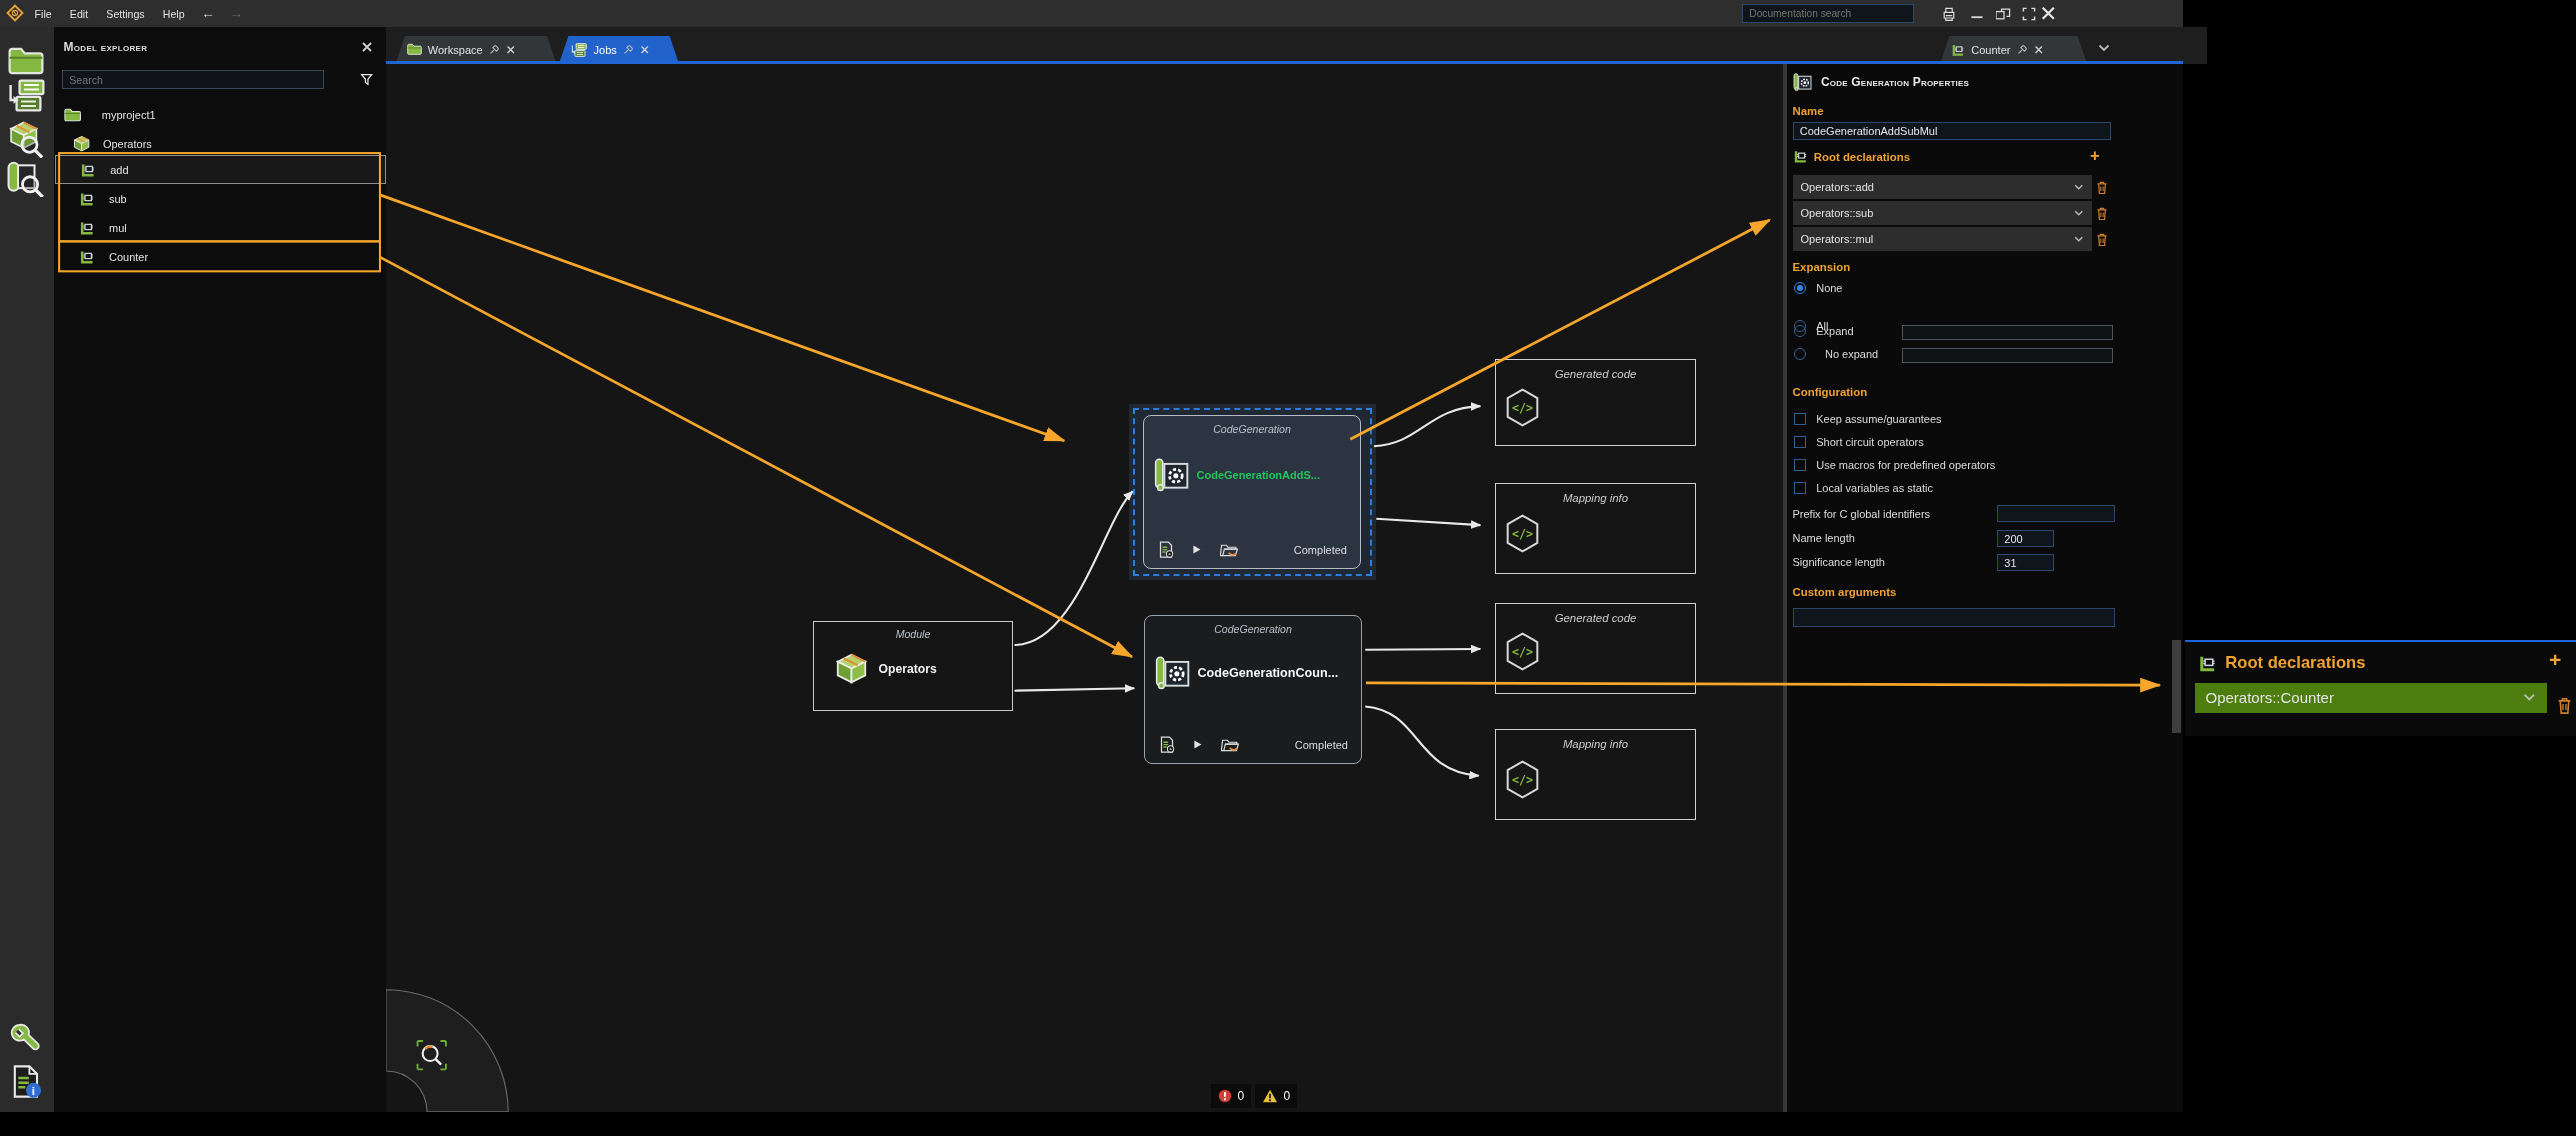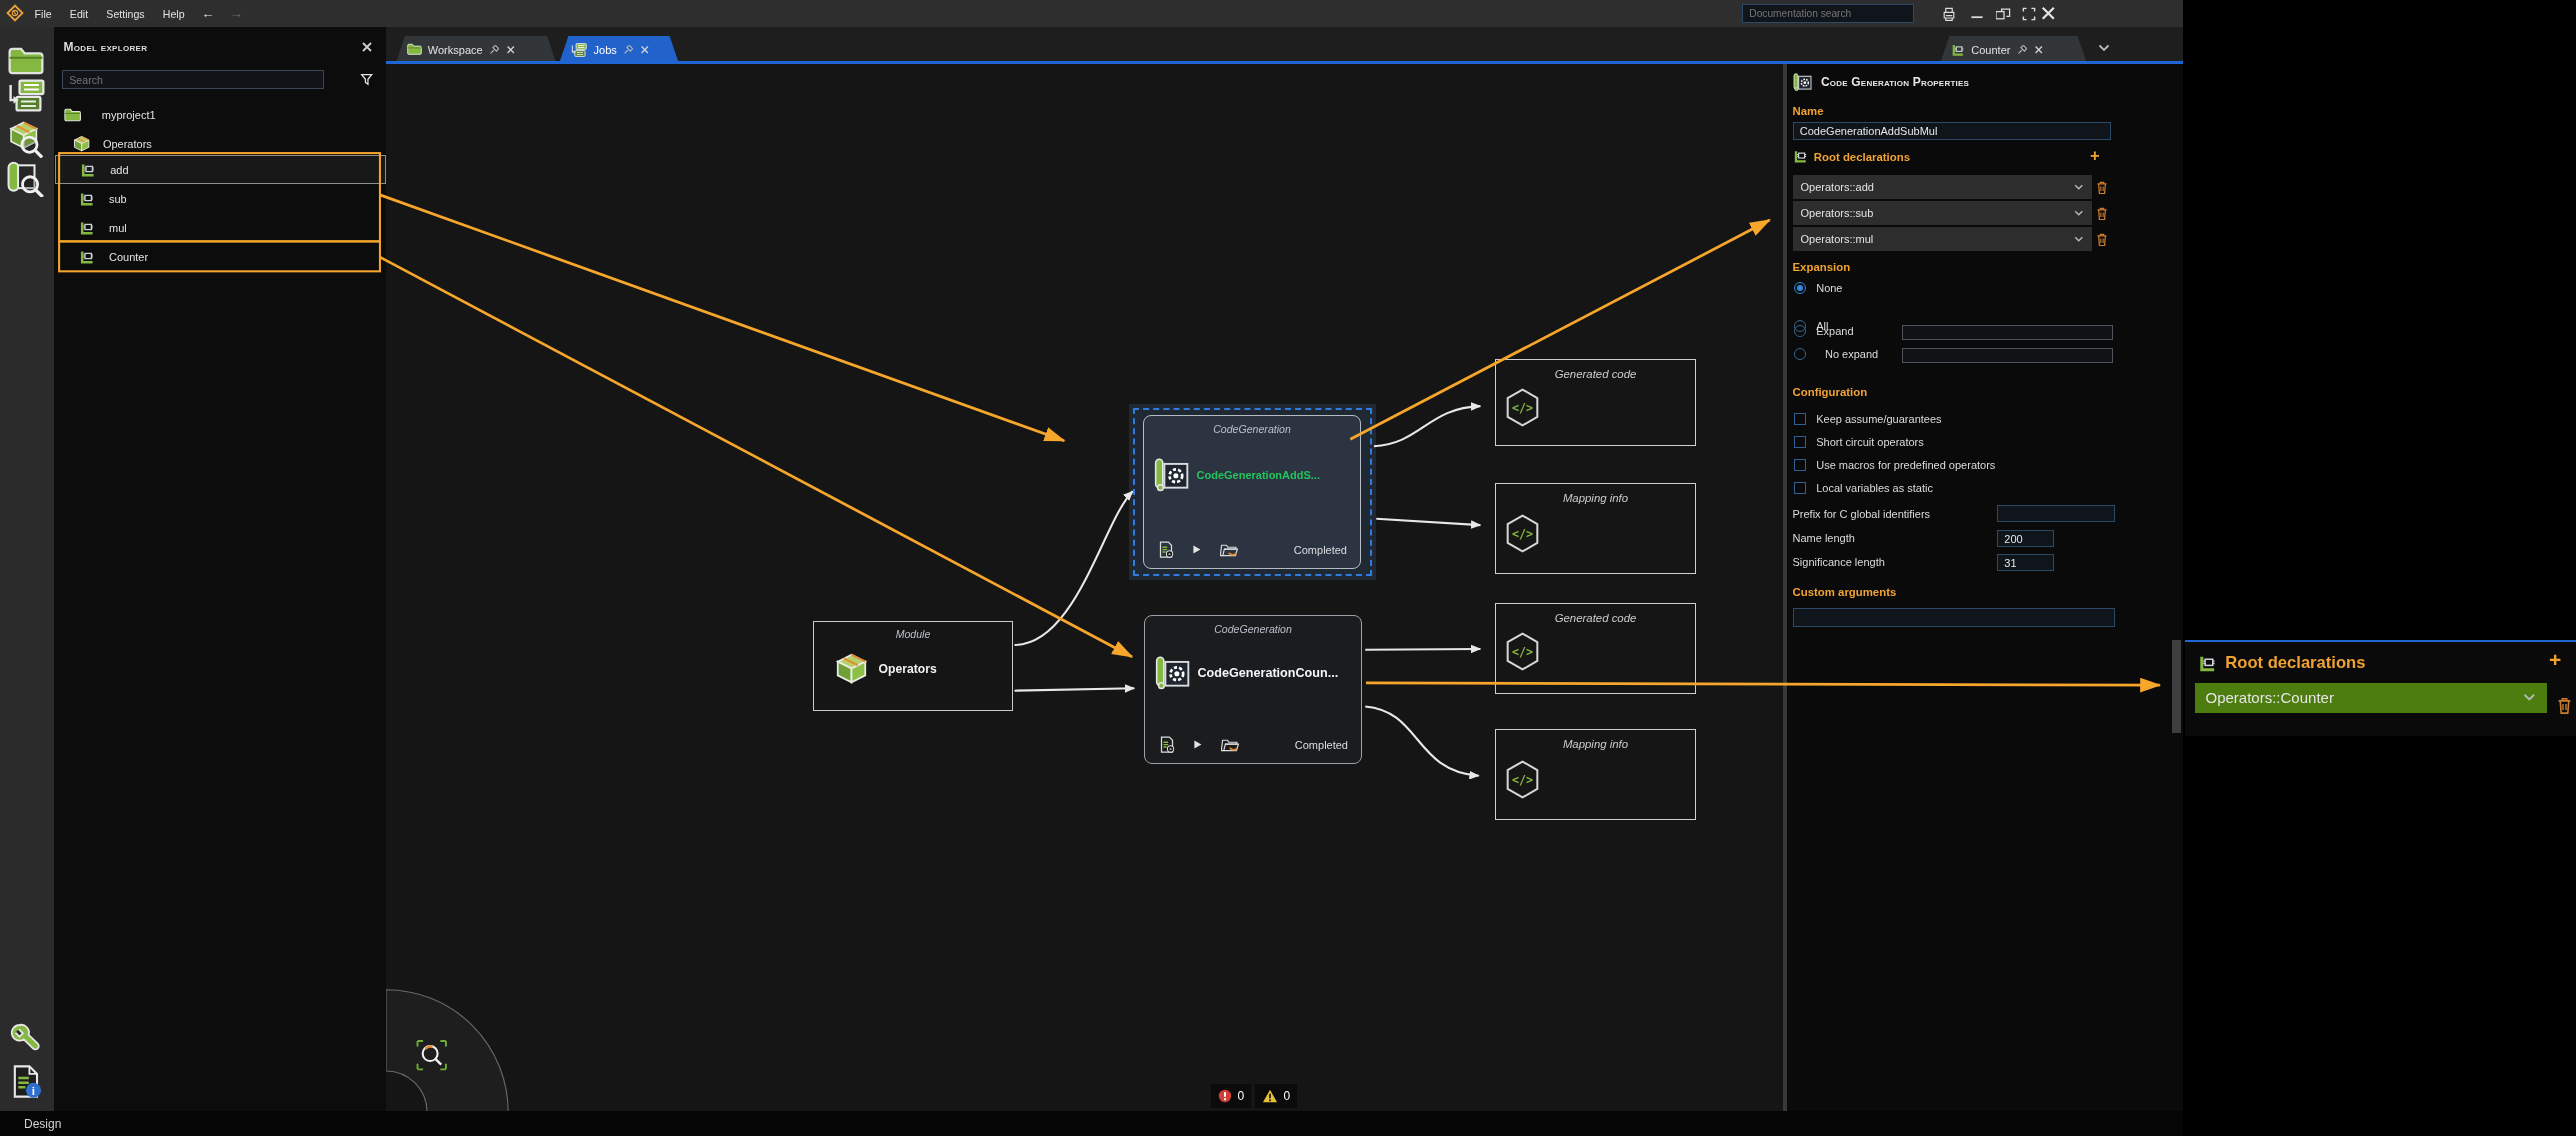--- a/index.html
+++ b/index.html
@@ -271,21 +271,21 @@
       <span class="treelabel">mul</span>
     </div>
     <div class="abs row" style="left:25px;top:215px;height:29px;gap:14px;">
       <svg width="16" height="16" viewBox="0 0 20 20">
           <use href="#i-op"></use>
         </svg>
       <span class="treelabel">Counter</span>
     </div>
   </div>
 
-  <div class="abs" style="left:386px;top:27px;width:1797px;height:37px;background:#1e1e1e;">
+  <div class="abs" style="left:386px;top:27px;width:1797px;height:37px;background:#1e1e1e;padding-left:24px;">
     <div class="tab tab-dark" style="left:9.5px;width:161px;">
       <svg width="15" height="12.6" viewBox="0 0 19 16">
           <use href="#i-folder" width="19" height="16"></use>
         </svg>
       <span>Workspace</span>
       <svg width="11" height="11" viewBox="0 0 14 14">
           <use href="#i-pin" width="14" height="14"></use>
         </svg>
       <svg width="9.5" height="9.5" viewBox="0 0 12 12">
           <use href="#i-x" width="12" height="12"></use>
@@ -539,23 +539,20 @@
       <span style="font-size:15px;color:#e6e6e6;">Operators::Counter</span>
       <svg width="12.6" height="8.7" style="margin-left:auto;" viewBox="0 0 16 11">
           <use href="#i-chev" width="16" height="11"></use>
         </svg>
     </div>
     <svg class="abs" width="15" height="17.3" style="left:372px;top:55px;" viewBox="0 0 19 22">
         <use href="#i-trash" width="19" height="22"></use>
       </svg>
   </div>
 
-  <div class="abs" style="left:0;top:1111px;width:2183px;height:25px;background:#050505;display:flex;align-items:center;">
-    <span style="margin-left:24px;font-size:12px;color:#d4d4d4;">Design</span>
-  </div>
 
   <svg class="abs" width="2576" height="1137" style="left:0;top:0;pointer-events:none;z-index:30;" viewBox="0 0 3268 1442">
     <defs>
       <marker id="warrow" viewBox="0 0 12 10" refX="11" refY="5" markerWidth="13" markerHeight="11" markerUnits="userSpaceOnUse" orient="auto">
           <path d="M0,0 L12,5 L0,10 Z" fill="#e8e8e8"></path>
         </marker>
       <marker id="oarrow" viewBox="0 0 26 18" refX="24" refY="9" markerWidth="27" markerHeight="19" markerUnits="userSpaceOnUse" orient="auto">
           <path d="M0,0 L26,9 L0,18 Z" fill="#f6a62b"></path>
         </marker>
     </defs>

